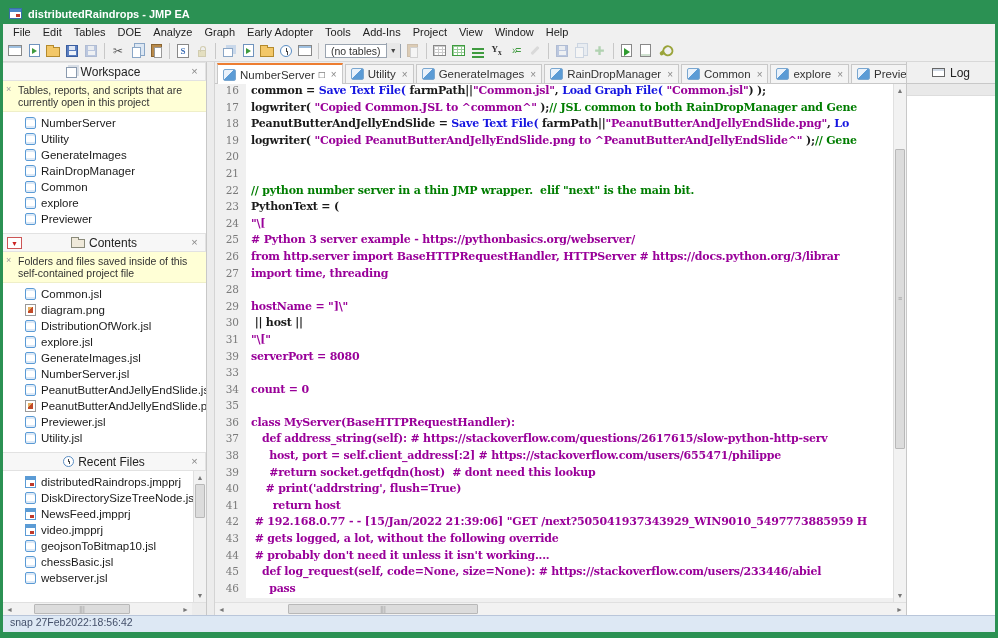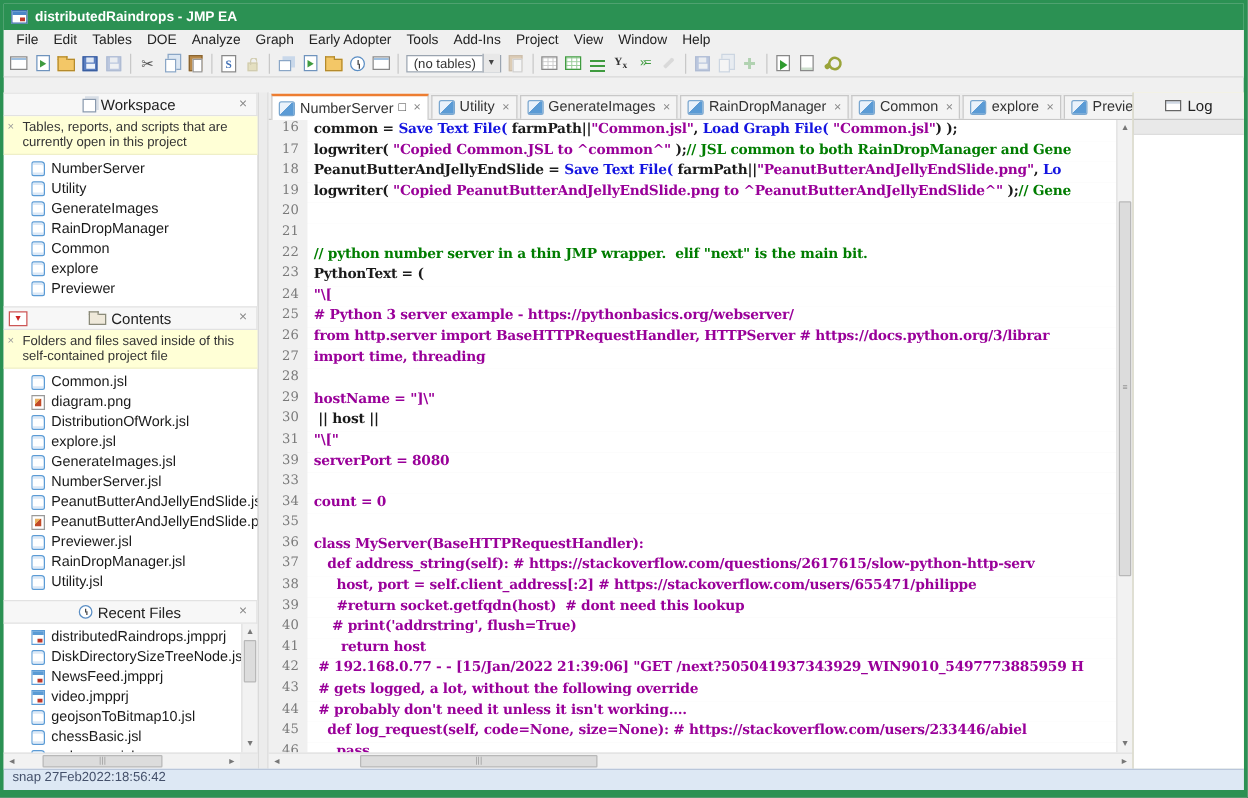--- a/index.html
+++ b/index.html
@@ -49,21 +49,21 @@
   .ic-runpage{width:11px;height:13px;background:#fff;border:1px solid #888;position:relative;}
   .ic-runpage::after{content:'';position:absolute;left:2px;top:3px;width:0;height:0;border:4px solid transparent;border-left:6px solid #2f9b2f;}
   .ic-newscript{width:11px;height:13px;background:#fff;border:1px solid #888;box-shadow:inset 0 -2px 0 #cfe0cf;}
   .ic-wrench{width:12px;height:4px;background:#9aa43a;border-radius:2px;transform:rotate(-35deg);position:relative;}
   .ic-wrench::after{content:'';position:absolute;right:-2px;top:-2px;width:7px;height:7px;border:2px solid #9aa43a;border-radius:50%;background:#f0f0f0;}
   .notables{display:flex;align-items:center;height:14px;background:#fff;border:1px solid #9aa4b0;margin:0 2px;}
   .notables .nt-label{padding:0 5px;font-size:10.5px;color:#333;}
   .notables .nt-arrow{width:14px;height:15px;background:#e8e8e8;border-left:1px solid #9aa4b0;font-size:7px;color:#444;display:flex;align-items:center;justify-content:center;}
 
   
-  .main{flex:1;display:flex;min-height:0;margin-top:12px;}
+  .main{flex:1;display:flex;min-height:0;}
 
   
   .sidebar{width:204px;flex:none;display:flex;flex-direction:column;background:#fff;border-right:1px solid #c8c8c8;min-height:0;}
   .vsplit{width:8px;flex:none;background:#ececec;border-right:1px solid #d4d4d4;}
   .panel-header{height:19px;flex:none;background:#f7f7f7;border:1px solid #e2e2e2;border-left:none;display:flex;align-items:center;justify-content:center;gap:4px;position:relative;font-size:12px;color:#222;}
   .ph-close{position:absolute;right:4px;top:2px;color:#888;font-size:11px;line-height:13px;width:13px;text-align:center;cursor:default;}
   .ph-menu{position:absolute;left:4px;top:3px;width:15px;height:12px;background:#fff;border:1px solid #cc5555;color:#cc2222;font-size:7px;line-height:11px;text-align:center;}
   .note{background:#ffffd6;border-bottom:1px solid #efefc8;padding:3px 4px 3px 15px;font-size:10.5px;color:#333;position:relative;line-height:12px;flex:none;}
   .note-close{position:absolute;left:3px;top:2px;color:#999;font-size:9px;}
   .plist{padding:3px 0 6px 22px;flex:none;overflow:hidden;}
@@ -106,21 +106,21 @@
   .codescroll{flex:1;overflow:hidden;background:#f0f0f0;min-width:0;}
   .codeline{display:flex;height:16.6px;line-height:16.6px;white-space:pre;}
   .lnum{width:31px;flex:none;background:#f0f0f0;color:#7a7a7a;text-align:right;padding-right:7px;font:10.5px "DejaVu Serif",serif;}
   .lcode{flex:1;background:#fff;padding-left:5px;overflow:hidden;font:bold 11px "DejaVu Serif",serif;letter-spacing:-0.2px;}
   .seg-p{color:#1a1a1a;}
   .seg-b{color:#1414e0;}
   .seg-s{color:#990099;}
   .seg-c{color:#007d00;}
 
   
-  .logcol{width:89px;flex:none;display:flex;flex-direction:column;background:#fef9c3;border-left:1px solid #c8c8c8;}
+  .logcol{width:89px;flex:none;display:flex;flex-direction:column;background:#737373;border-left:1px solid #c8c8c8;}
   .log-header{height:22px;flex:none;background:#f0f0f0;border-bottom:1px solid #c8c8c8;display:flex;align-items:center;justify-content:center;gap:5px;font-size:12px;color:#222;}
   .log-strip{height:12px;flex:none;background:#e9e9e9;border-bottom:1px solid #ddd;}
   .log-content{flex:1;background:#fff;}
 
   
   .statusbar{height:17px;flex:none;background:#dde8f4;border-top:1px solid #b9c6da;display:flex;padding:0 7px;font-size:10.5px;color:#44506a;}
 </style>
 </head>
 <body>
 
@@ -327,24 +327,20 @@
             <span class="fic fic-script"></span>
             <span>PeanutButterAndJellyEndSlide.jsl</span>
           </div>
           <div class="pitem">
             <span class="fic fic-image"></span>
             <span>PeanutButterAndJellyEndSlide.png</span>
           </div>
           <div class="pitem">
             <span class="fic fic-script"></span>
             <span>Previewer.jsl</span>
-          </div>
-          <div class="pitem">
-            <span class="fic fic-script"></span>
-            <span>RainDropManager.jsl</span>
           </div>
           <div class="pitem">
             <span class="fic fic-script"></span>
             <span>Utility.jsl</span>
           </div>
         </div>
 
       <div class="panel-header">
         <span class="ph-ic-recent"></span>
         <span>Recent Files</span>

